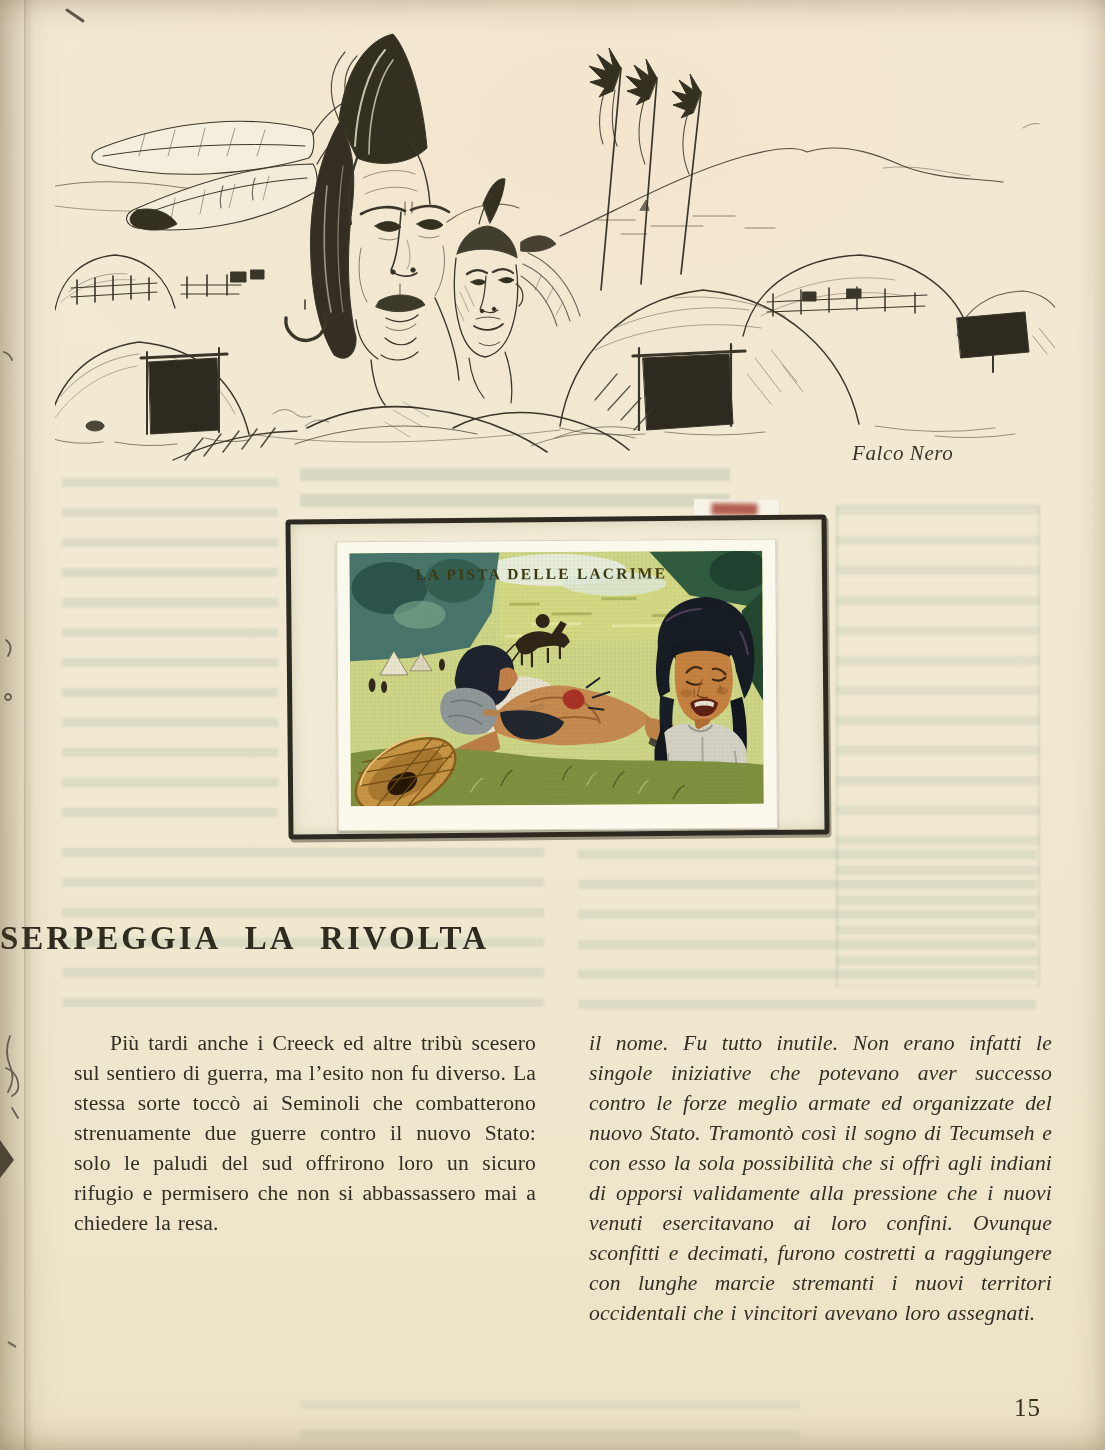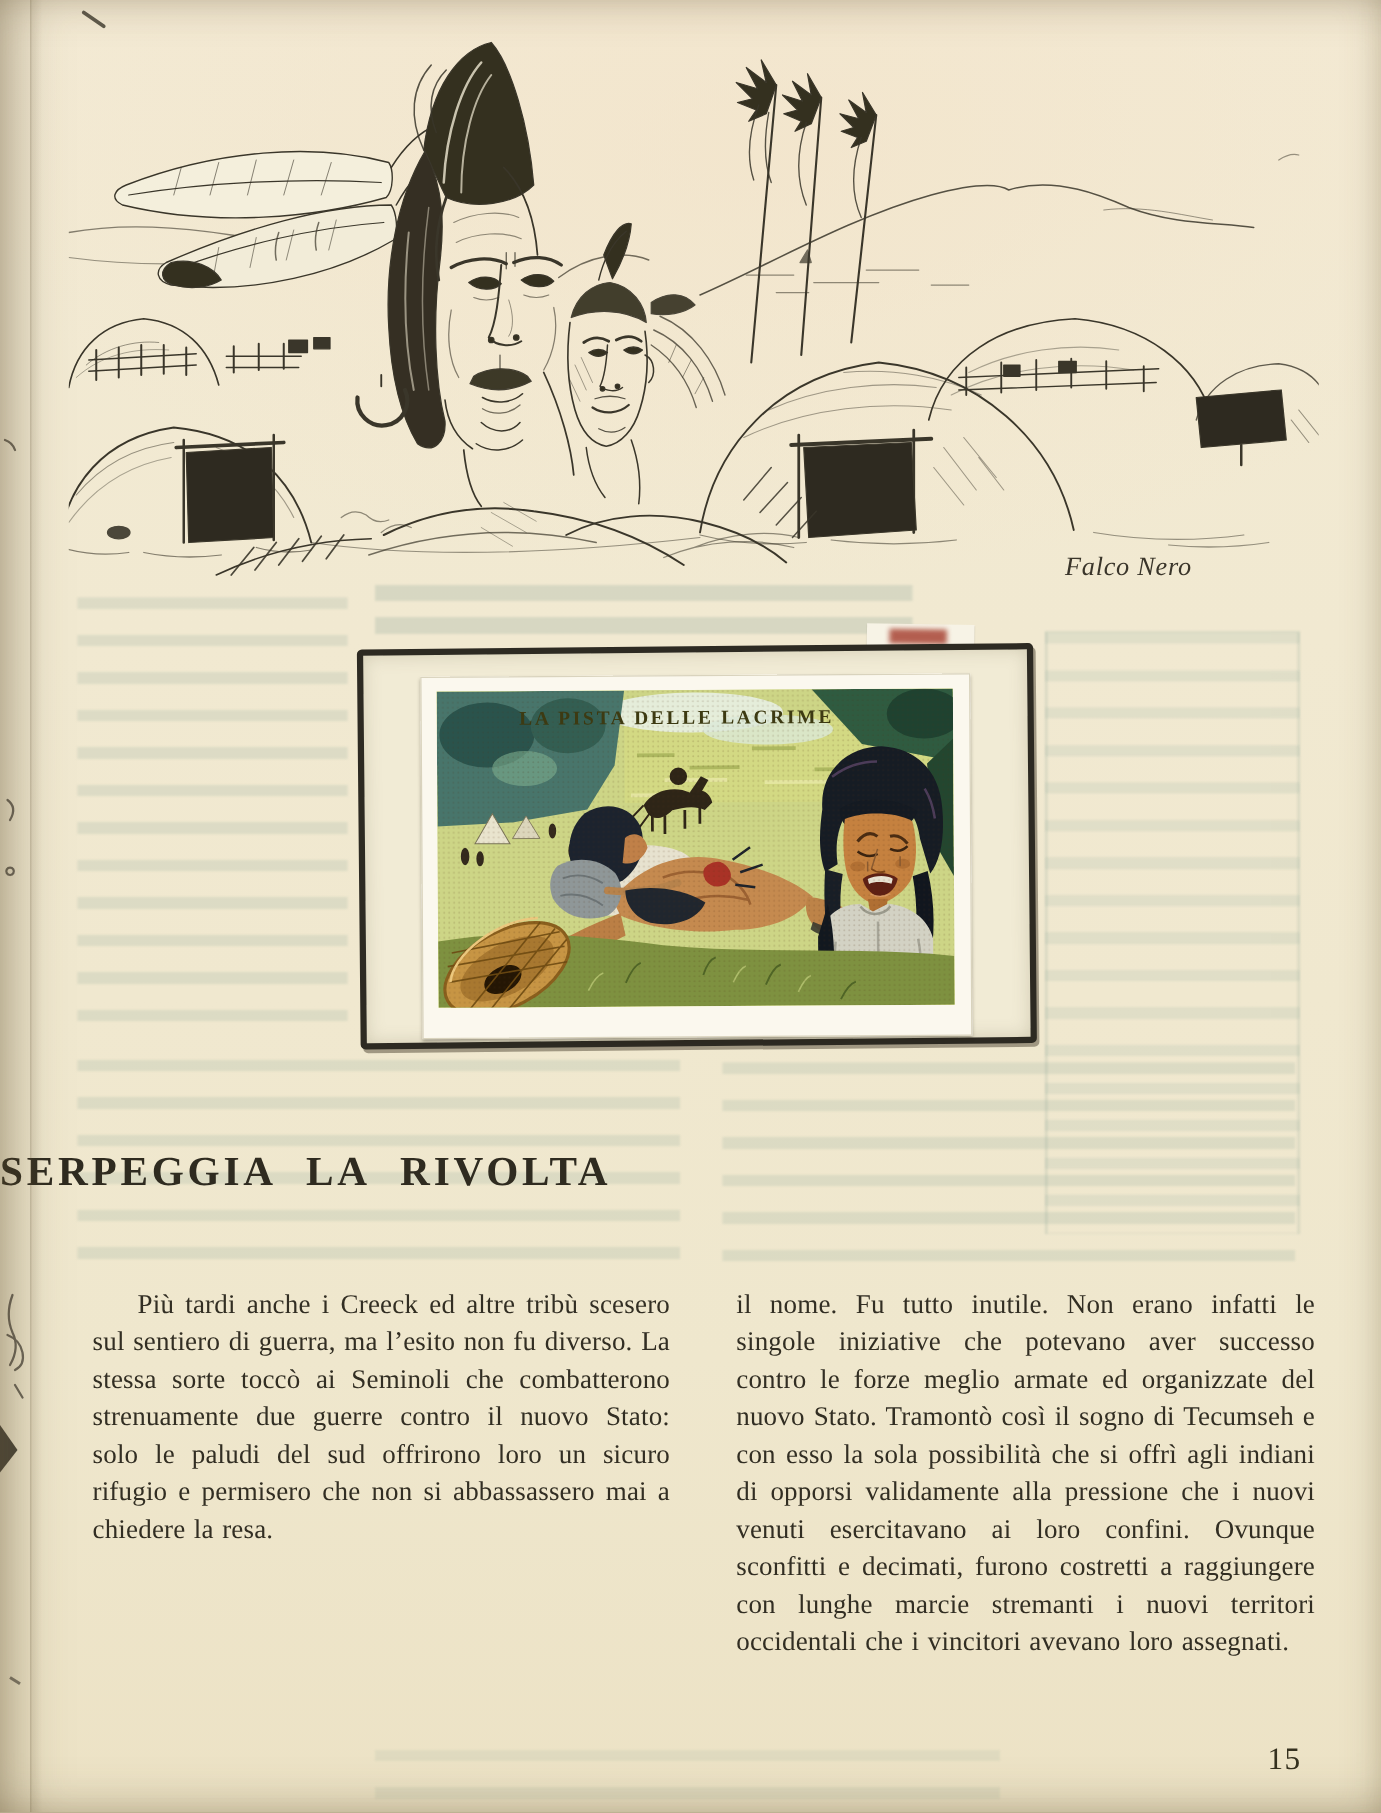--- a/index.html
+++ b/index.html
@@ -63,21 +63,21 @@
   }
   .ghost.boxed { border-left:2px solid rgba(120,152,140,.25); border-right:2px solid rgba(120,152,140,.22); border-top:1px solid rgba(120,152,140,.18); }
   
   .heading {
     position:absolute; left:0; width:1105px; top:898px; z-index:6;
     font-size:33px; font-weight:700; letter-spacing:3px; word-spacing:14px; color:#2f2b20;
   }
   .col { position:absolute; top:1016px; text-align:justify; font-size:21.6px; line-height:30px;
          color:#322e23; letter-spacing:.15px; word-spacing:1.2px; z-index:6; }
   .col p { margin:12px; text-indent:36px; }
-  .col p.cont { text-indent:0; }
+  .col p.cont { text-indent:0;font-style:italic; }
   .col-left  { left:62px;  width:486px; }
   .col-right { left:577px; width:487px; }
   .page-number { position:absolute; left:1014px; top:1394px; font-size:25px; letter-spacing:1px; color:#35311f; z-index:6; }
   .margin-marks { position:absolute; left:0; top:0; width:60px; height:1450px; z-index:38; pointer-events:none; }
 </style>
 </head>
 <body>
 
 <div class="page">
 

